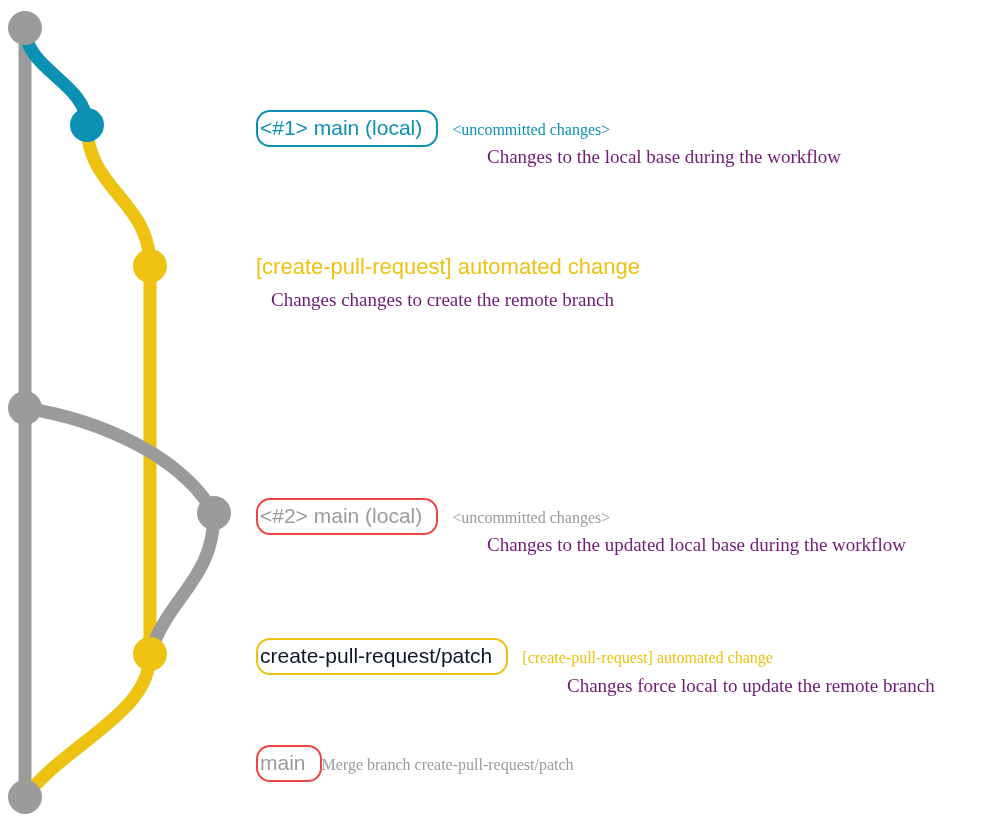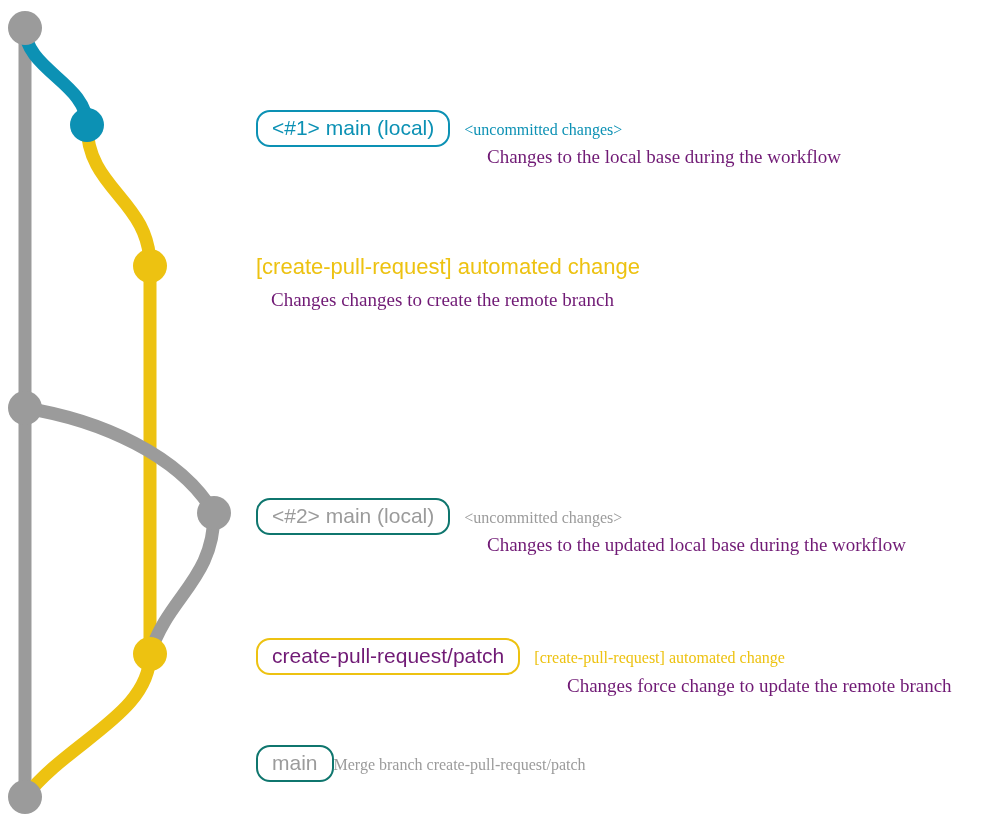--- a/index.html
+++ b/index.html
@@ -25,30 +25,30 @@
     height: 827px;
   }
   .row {
     position: absolute;
     display: flex;
     align-items: baseline;
   }
   .tagbox {
     display: inline-block;
     border-radius: 14px;
-    padding: 4px 14px 5px 14px;
+    padding: 4px 14px 5px 2px;
     font-size: 21px;
     line-height: 1.15;
     white-space: nowrap;
     background: #ffffff;
     font-family: "Liberation Sans", sans-serif;
   }
   .tagbox.teal  { border: 2px solid #0C91B4; color: #0C91B4; }
-  .tagbox.gray  { border: 2px solid #0f766e; color: #9b9b9b; }
-  .tagbox.yellow{ border: 2px solid #EDC211; color: #701a75; }
+  .tagbox.gray  { border: 2px solid #ef4444; color: #9b9b9b; }
+  .tagbox.yellow{ border: 2px solid #EDC211; color: #0f172a; }
 
   .subject {
     font-size: 16px;
     white-space: nowrap;
     font-family: Liberation Serif, serif;
   }
   .subject.teal   { color: #0C91B4; }
   .subject.gray   { color: #9b9b9b; }
   .subject.yellow { color: #EDC211; }
 
@@ -114,20 +114,20 @@
   <div class="row" style="left:256px; top:498px;">
     <span class="tagbox gray">&lt;#2&gt; main (local)</span>
     <span class="subject gray" style="margin-left:14px;">&lt;uncommitted changes&gt;</span>
   </div>
   <div class="note" style="left:487px; top:534px;">Changes to the updated local base during the workflow</div>
 
   <div class="row" style="left:256px; top:638px;">
     <span class="tagbox yellow">create-pull-request/patch</span>
     <span class="subject yellow" style="margin-left:14px;">[create-pull-request] automated change</span>
   </div>
-  <div class="note" style="left:567px; top:675px;">Changes force change to update the remote branch</div>
+  <div class="note" style="left:567px; top:675px;">Changes force local to update the remote branch</div>
 
   <div class="row" style="left:256px; top:745px;">
     <span class="tagbox gray">main</span>
     <span class="subject gray" style="">Merge branch create-pull-request/patch</span>
   </div>
 
 </div>
 
 </body></html>

